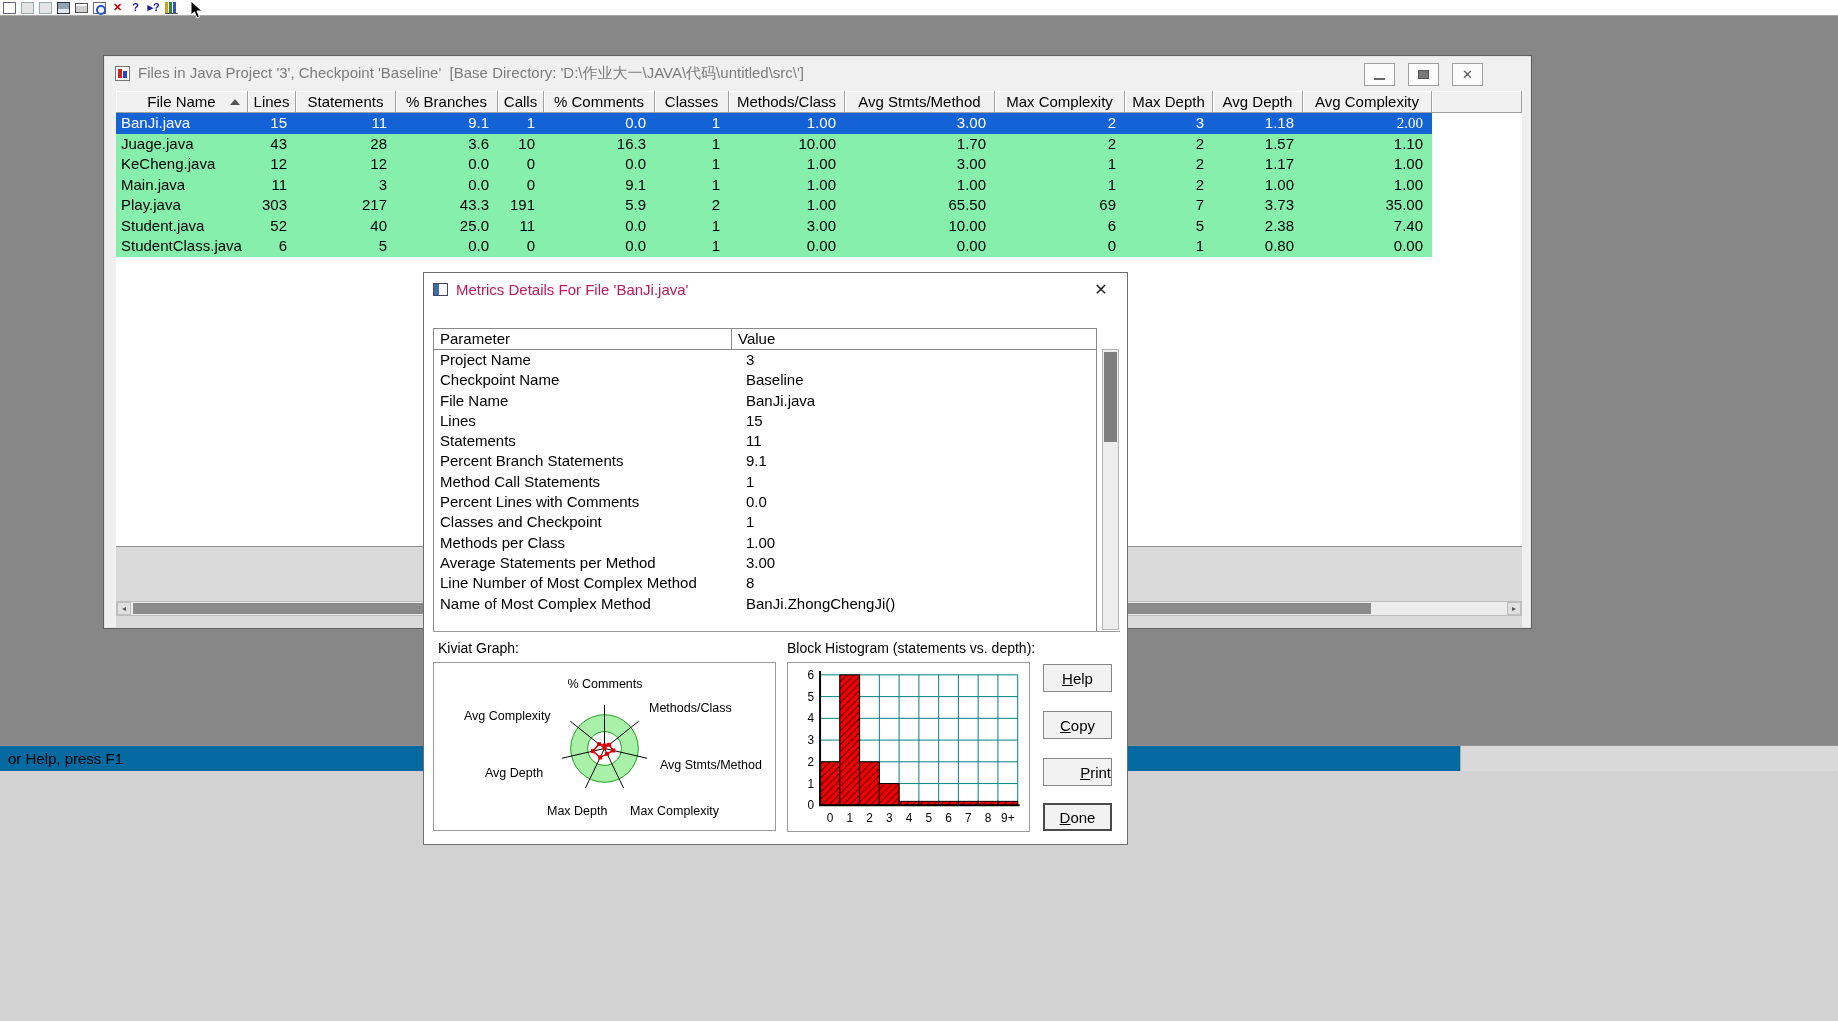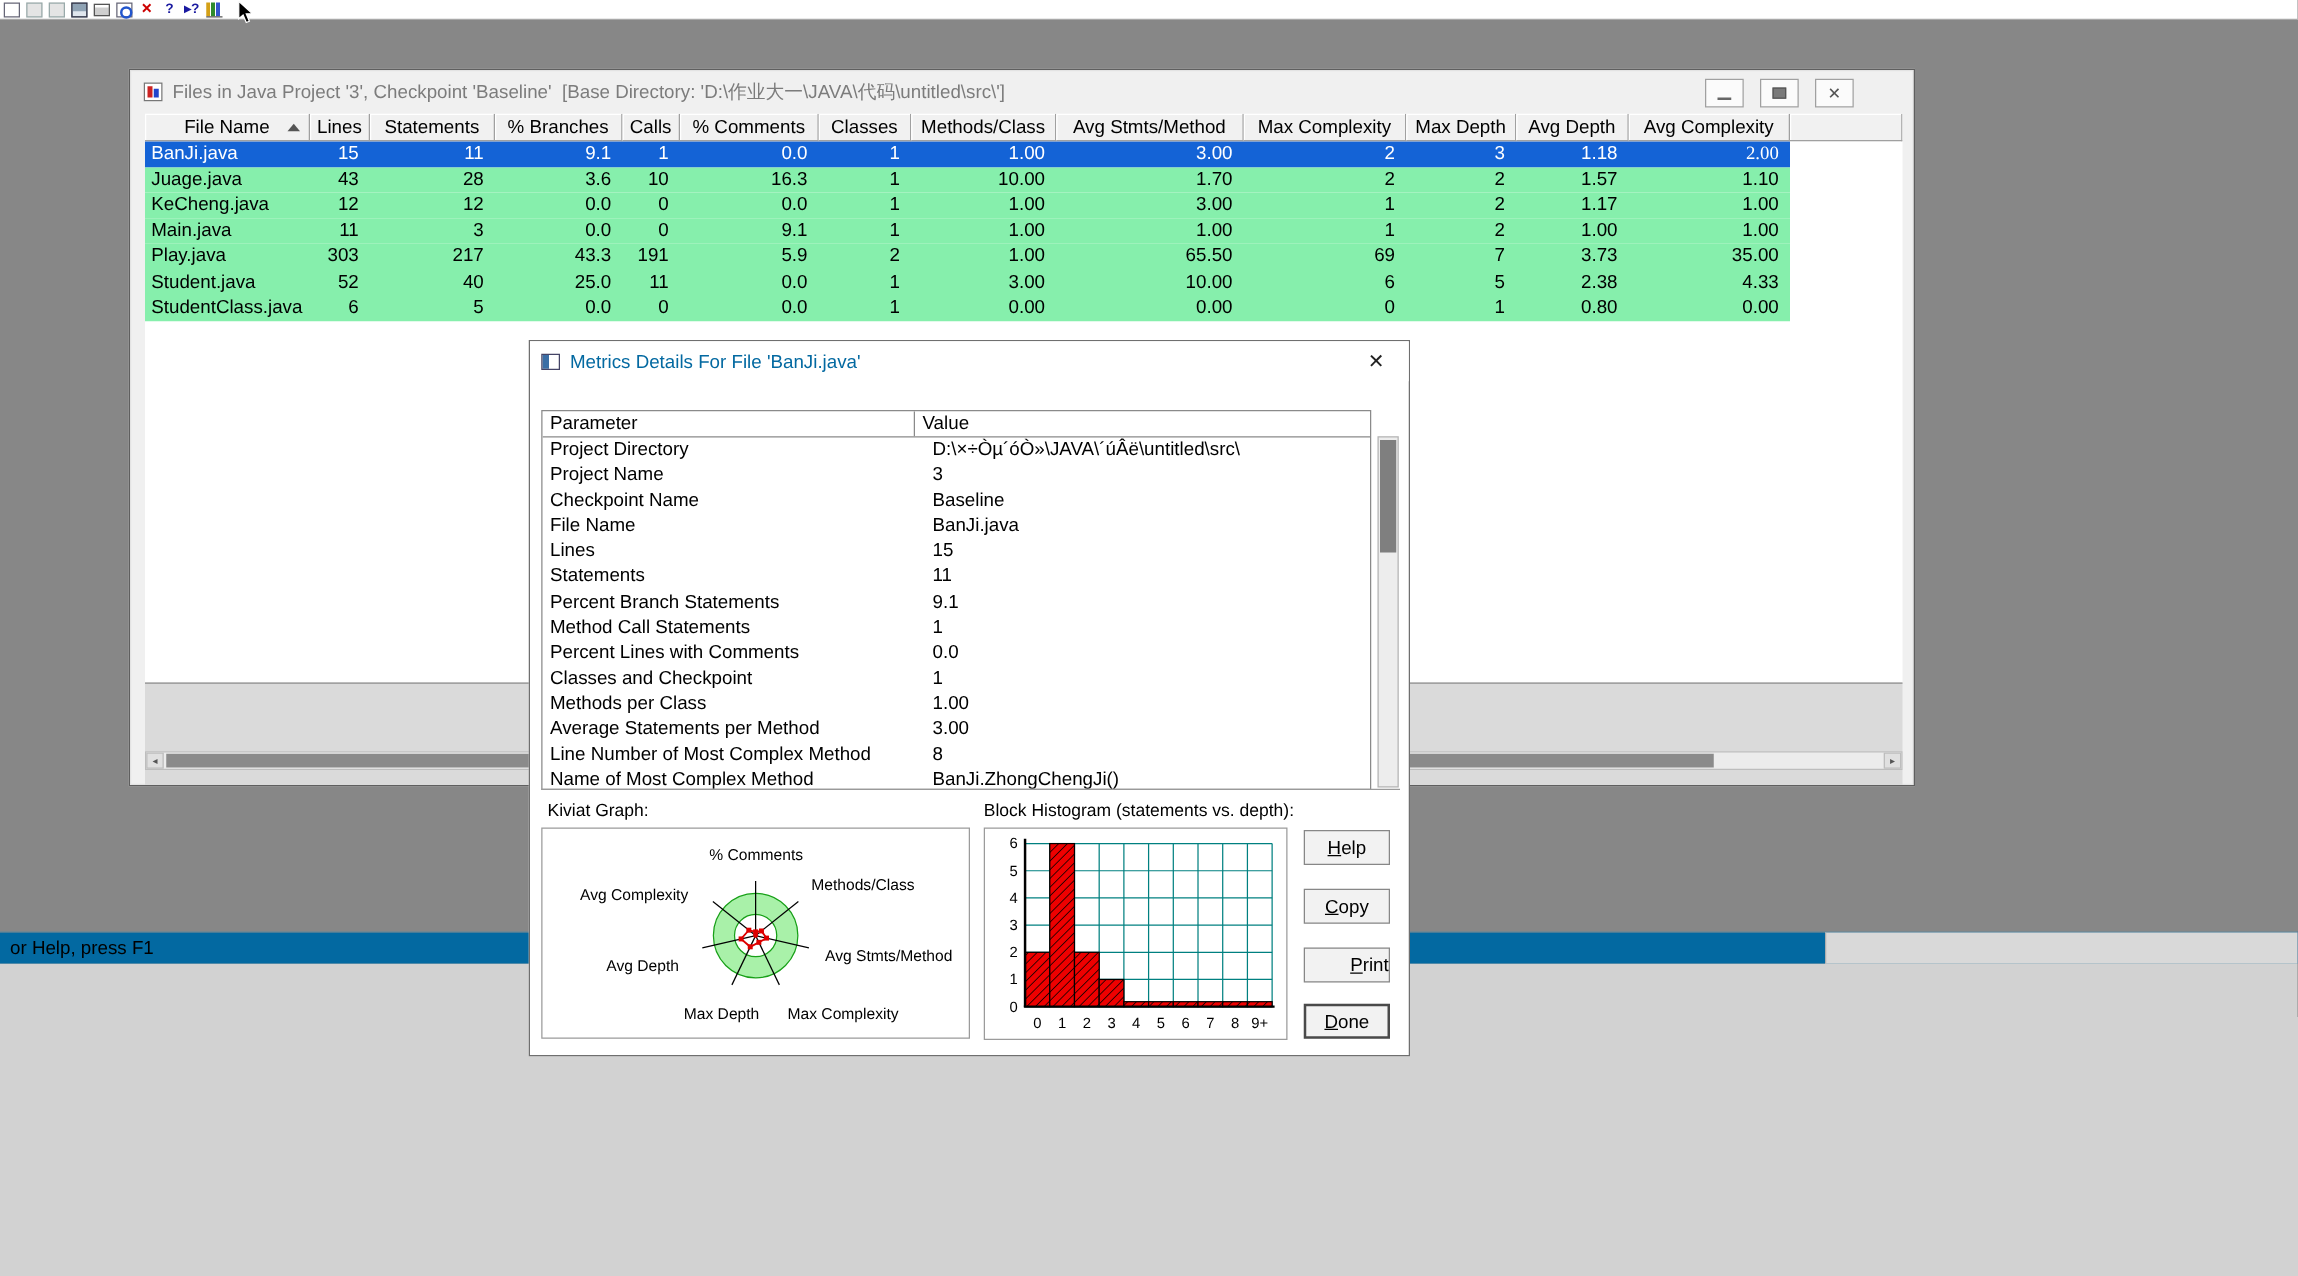--- a/index.html
+++ b/index.html
@@ -58,21 +58,21 @@
   .status-bar { position:absolute; left:0; top:745px; width:1838px; height:26px; background:#0369a1; border-top:1px solid #8f8f8f; }
   .status-text { position:absolute; left:8px; top:4px; font-size:15px; }
   .status-right-pane { position:absolute; left:1460px; top:0; width:378px; height:100%; background:#d9d9d9; border-left:1px solid #aeaeae; }
   .bottom-area { position:absolute; left:0; top:771px; width:1838px; height:250px; background:#d2d2d2; }
 
   
   .dialog { position:absolute; left:423px; top:272px; width:705px; height:573px; background:#ffffff;
             border:1px solid #6f6f6f; z-index:10; }
   .dlg-titlebar { position:absolute; left:0; top:0; right:0; height:32px; display:flex; align-items:center; padding-left:9px; background:#fff; }
   .dlg-icon { width:15px; height:13px; border:1px solid #446; background:linear-gradient(90deg,#3a6ea5 0 5px,#fff 5px); }
-  .dlg-title { margin-left:8px; font-size:15px; color:#0369a1; white-space:pre; }
+  .dlg-title { margin-left:8px; font-size:15px; color:#be185d; white-space:pre; }
   .dlg-close { position:absolute; right:10px; top:3px; width:32px; height:26px; background:transparent; border:none;
                font-size:16px; color:#222; display:flex; align-items:center; justify-content:center; }
   .param-table { position:absolute; left:9px; top:55px; width:664px; height:304px; border:1px solid #8a8a8a; overflow:hidden; background:#fff; }
   .p-header { display:flex; height:21px; border-bottom:1px solid #8a8a8a; }
   .p-h { font-size:15px; line-height:20px; padding-left:6px; }
   .p-h.first { width:298px; border-right:1px solid #8a8a8a; }
   .p-h.second { flex:1; }
   .p-row { display:flex; height:20.3px; }
   .p-name { width:305px; font-size:15px; line-height:20.3px; padding-left:6px; white-space:nowrap; overflow:hidden; }
   .p-value { flex:1; font-size:15px; line-height:20.3px; padding-left:7px; white-space:nowrap; overflow:hidden; }
@@ -222,21 +222,21 @@
           <div class="t-cell num" style="width: 100px;">40</div>
           <div class="t-cell num" style="width: 102px;">25.0</div>
           <div class="t-cell num" style="width: 46px;">11</div>
           <div class="t-cell num" style="width: 111px;">0.0</div>
           <div class="t-cell num" style="width: 74px;">1</div>
           <div class="t-cell num" style="width: 116px;">3.00</div>
           <div class="t-cell num" style="width: 150px;">10.00</div>
           <div class="t-cell num" style="width: 130px;">6</div>
           <div class="t-cell num" style="width: 88px;">5</div>
           <div class="t-cell num" style="width: 90px;">2.38</div>
-          <div class="t-cell num" style="width: 129px;">4.33</div>
+          <div class="t-cell num" style="width: 129px;">7.40</div>
         </div>
         <div class="t-row">
           <div class="t-cell" style="width: 132px;">StudentClass.java</div>
           <div class="t-cell num" style="width: 48px;">6</div>
           <div class="t-cell num" style="width: 100px;">5</div>
           <div class="t-cell num" style="width: 102px;">0.0</div>
           <div class="t-cell num" style="width: 46px;">0</div>
           <div class="t-cell num" style="width: 111px;">0.0</div>
           <div class="t-cell num" style="width: 74px;">1</div>
           <div class="t-cell num" style="width: 116px;">0.00</div>
@@ -268,24 +268,20 @@
     <span class="dlg-title">Metrics Details For File 'BanJi.java'</span>
   </div>
   <button class="dlg-close">✕</button>
 
   <div class="param-table">
     <div class="p-header">
       <div class="p-h first">Parameter</div>
       <div class="p-h second">Value</div>
     </div>
     <div>
-        <div class="p-row">
-          <div class="p-name">Project Directory</div>
-          <div class="p-value">D:\×÷Òµ´óÒ»\JAVA\´úÂë\untitled\src\</div>
-        </div>
         <div class="p-row">
           <div class="p-name">Project Name</div>
           <div class="p-value">3</div>
         </div>
         <div class="p-row">
           <div class="p-name">Checkpoint Name</div>
           <div class="p-value">Baseline</div>
         </div>
         <div class="p-row">
           <div class="p-name">File Name</div>

